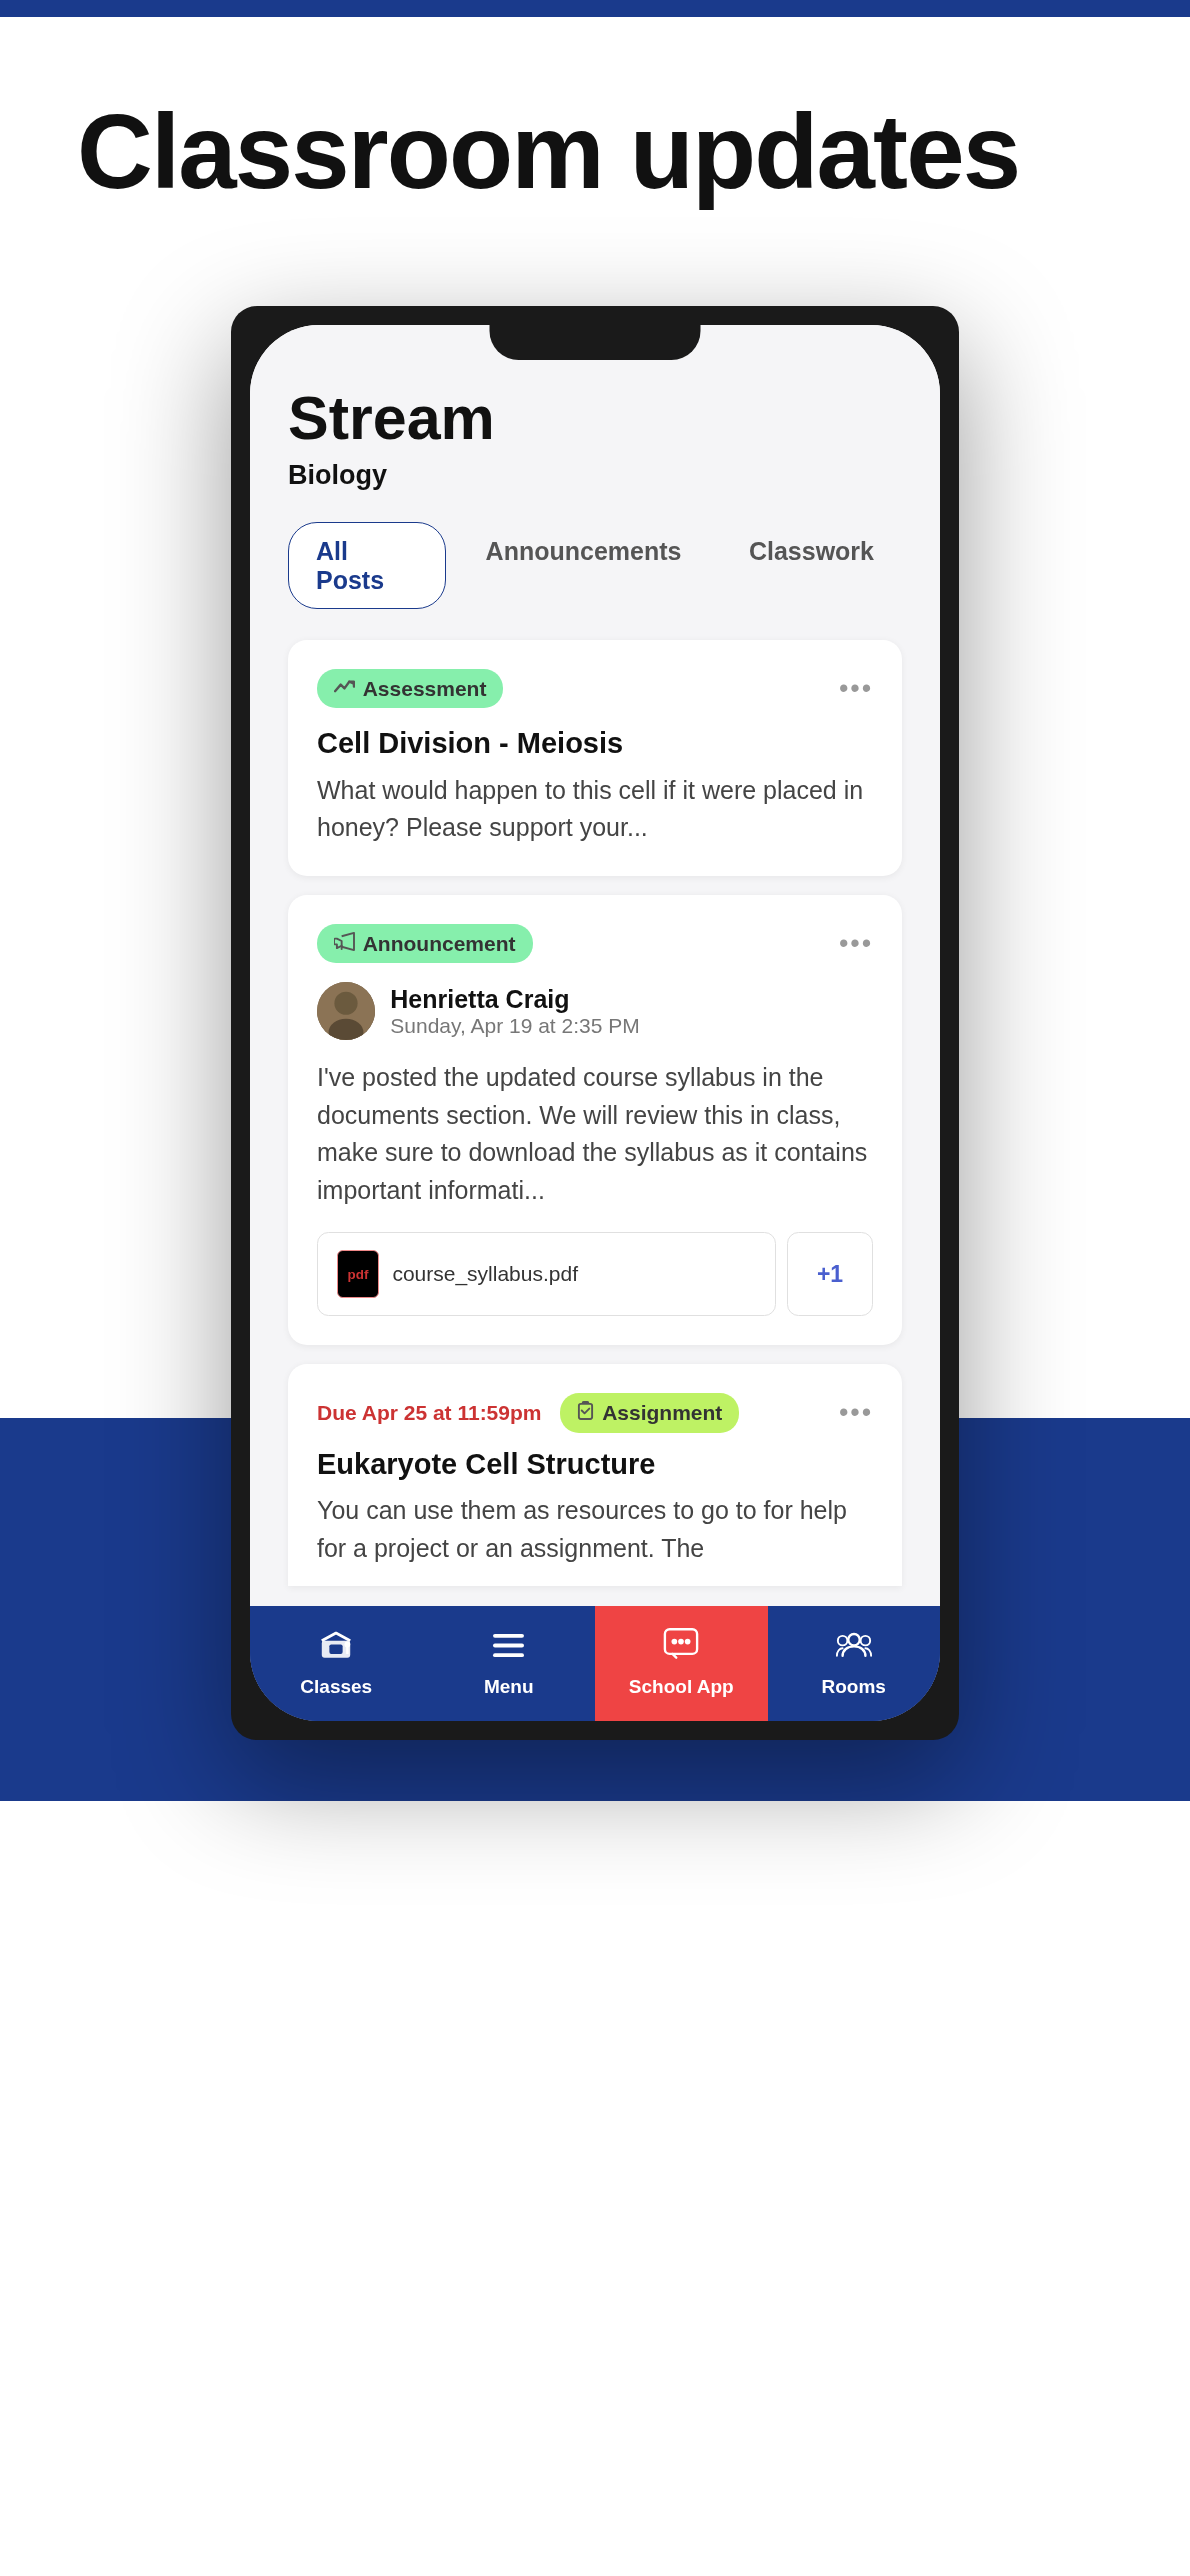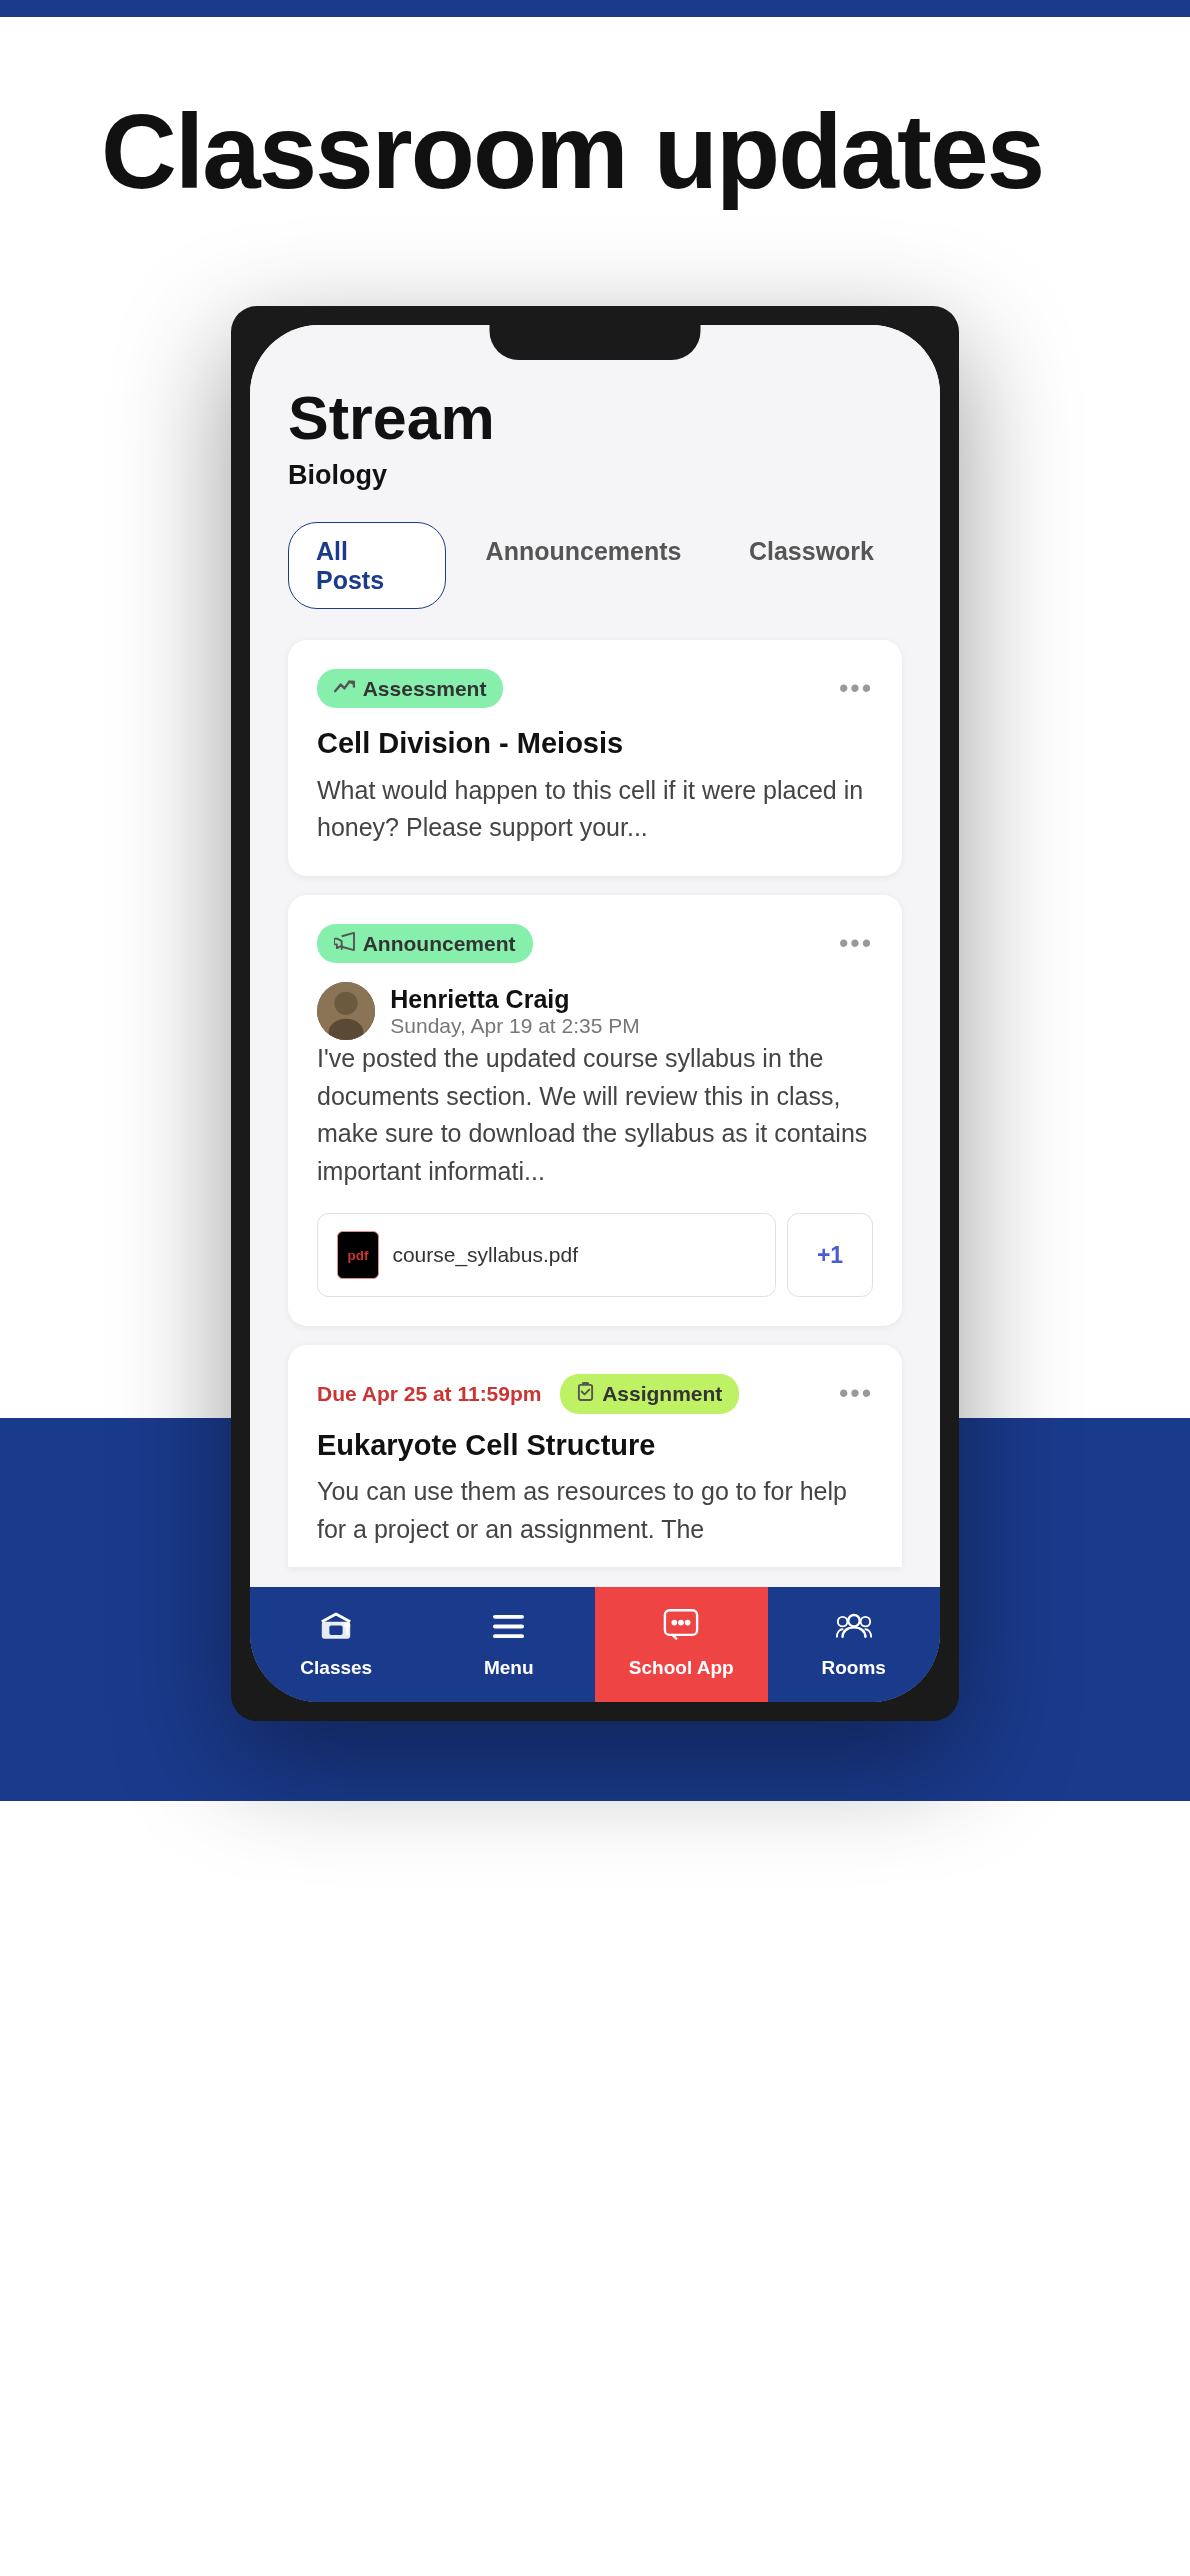--- a/index.html
+++ b/index.html
@@ -17,21 +17,20 @@
     .top-bar {
       width: 100%;
       height: 17px;
       background: #1a3a8c;
     }
 
     
     .hero-section {
       background: #ffffff;
       padding: 77px 77px 58px 77px;
-      margin-left: 24px;
     }
 
     .hero-title {
       font-size: 105px;
       font-weight: 900;
       color: #111111;
       line-height: 1.1;
       letter-spacing: -1.9px;
     }
 
@@ -187,20 +186,21 @@
       font-size: 25px;
       color: #444444;
       line-height: 1.5;
     }
 
     
     .author-row {
       display: flex;
       align-items: center;
       gap: 15.3px;
+      margin-bottom: 19px;
     }
 
     .avatar {
       width: 58px;
       height: 58px;
       border-radius: 50%;
       background: #888;
       overflow: hidden;
       flex-shrink: 0;
     }

